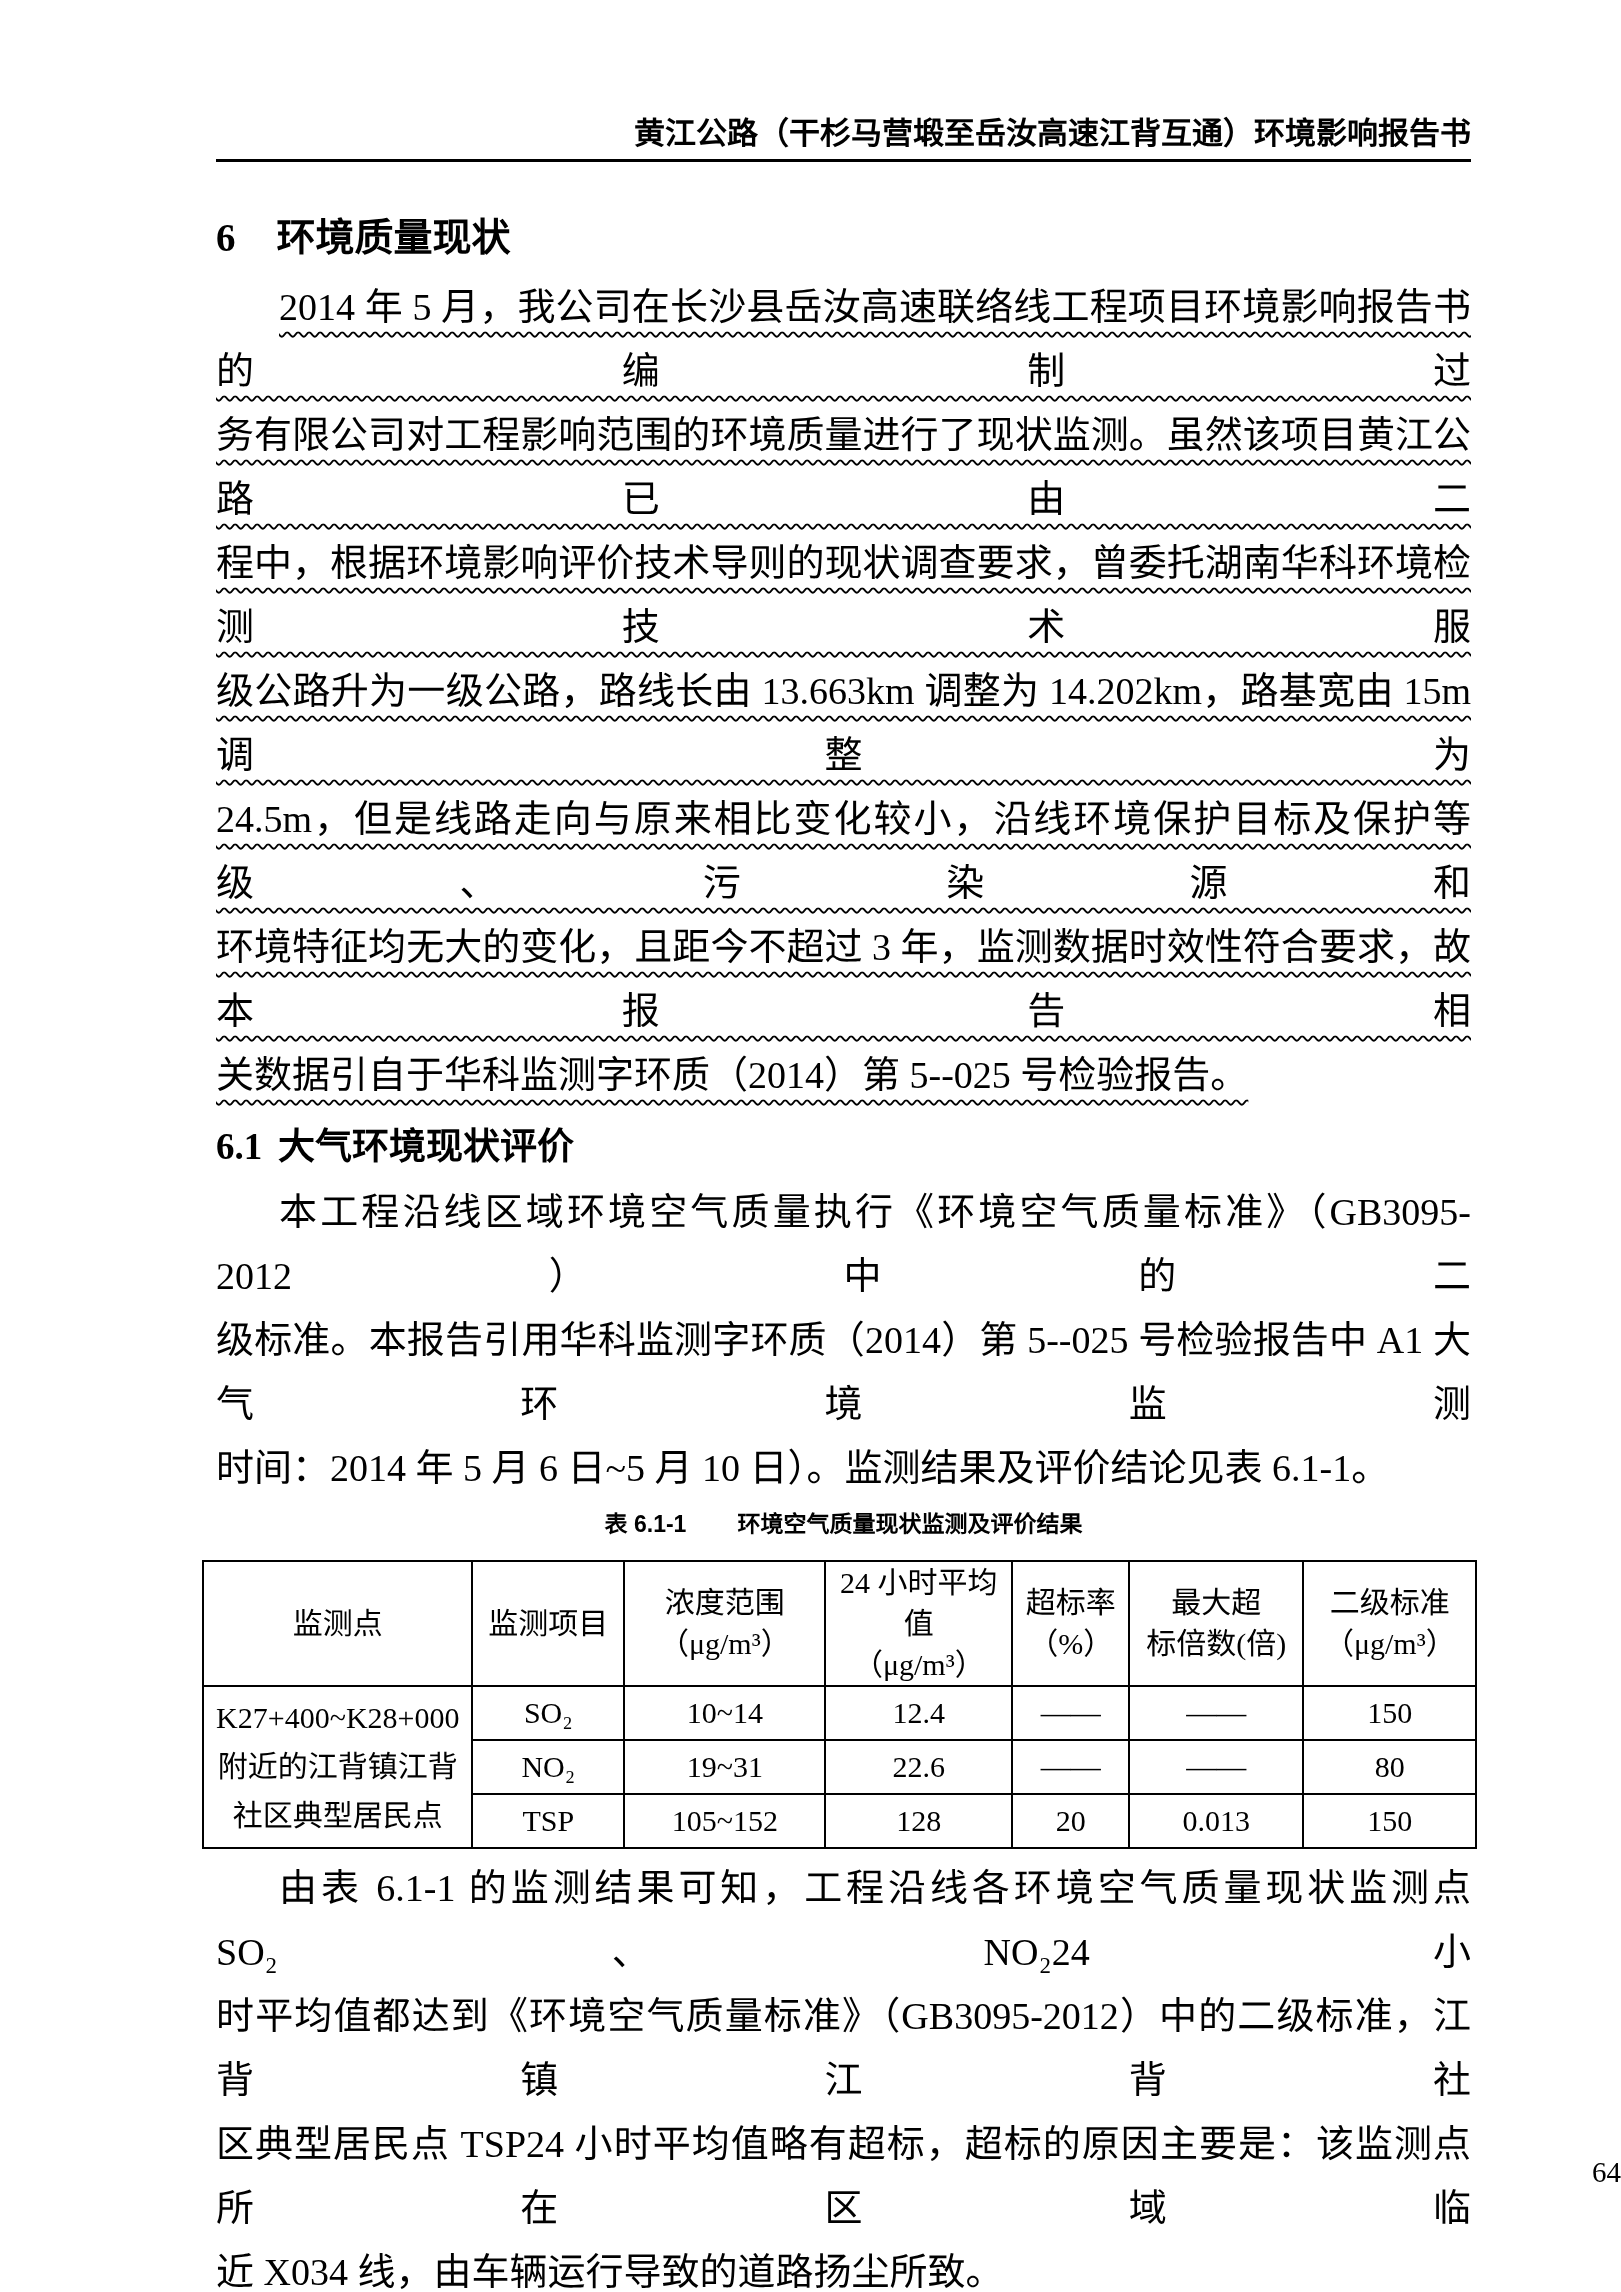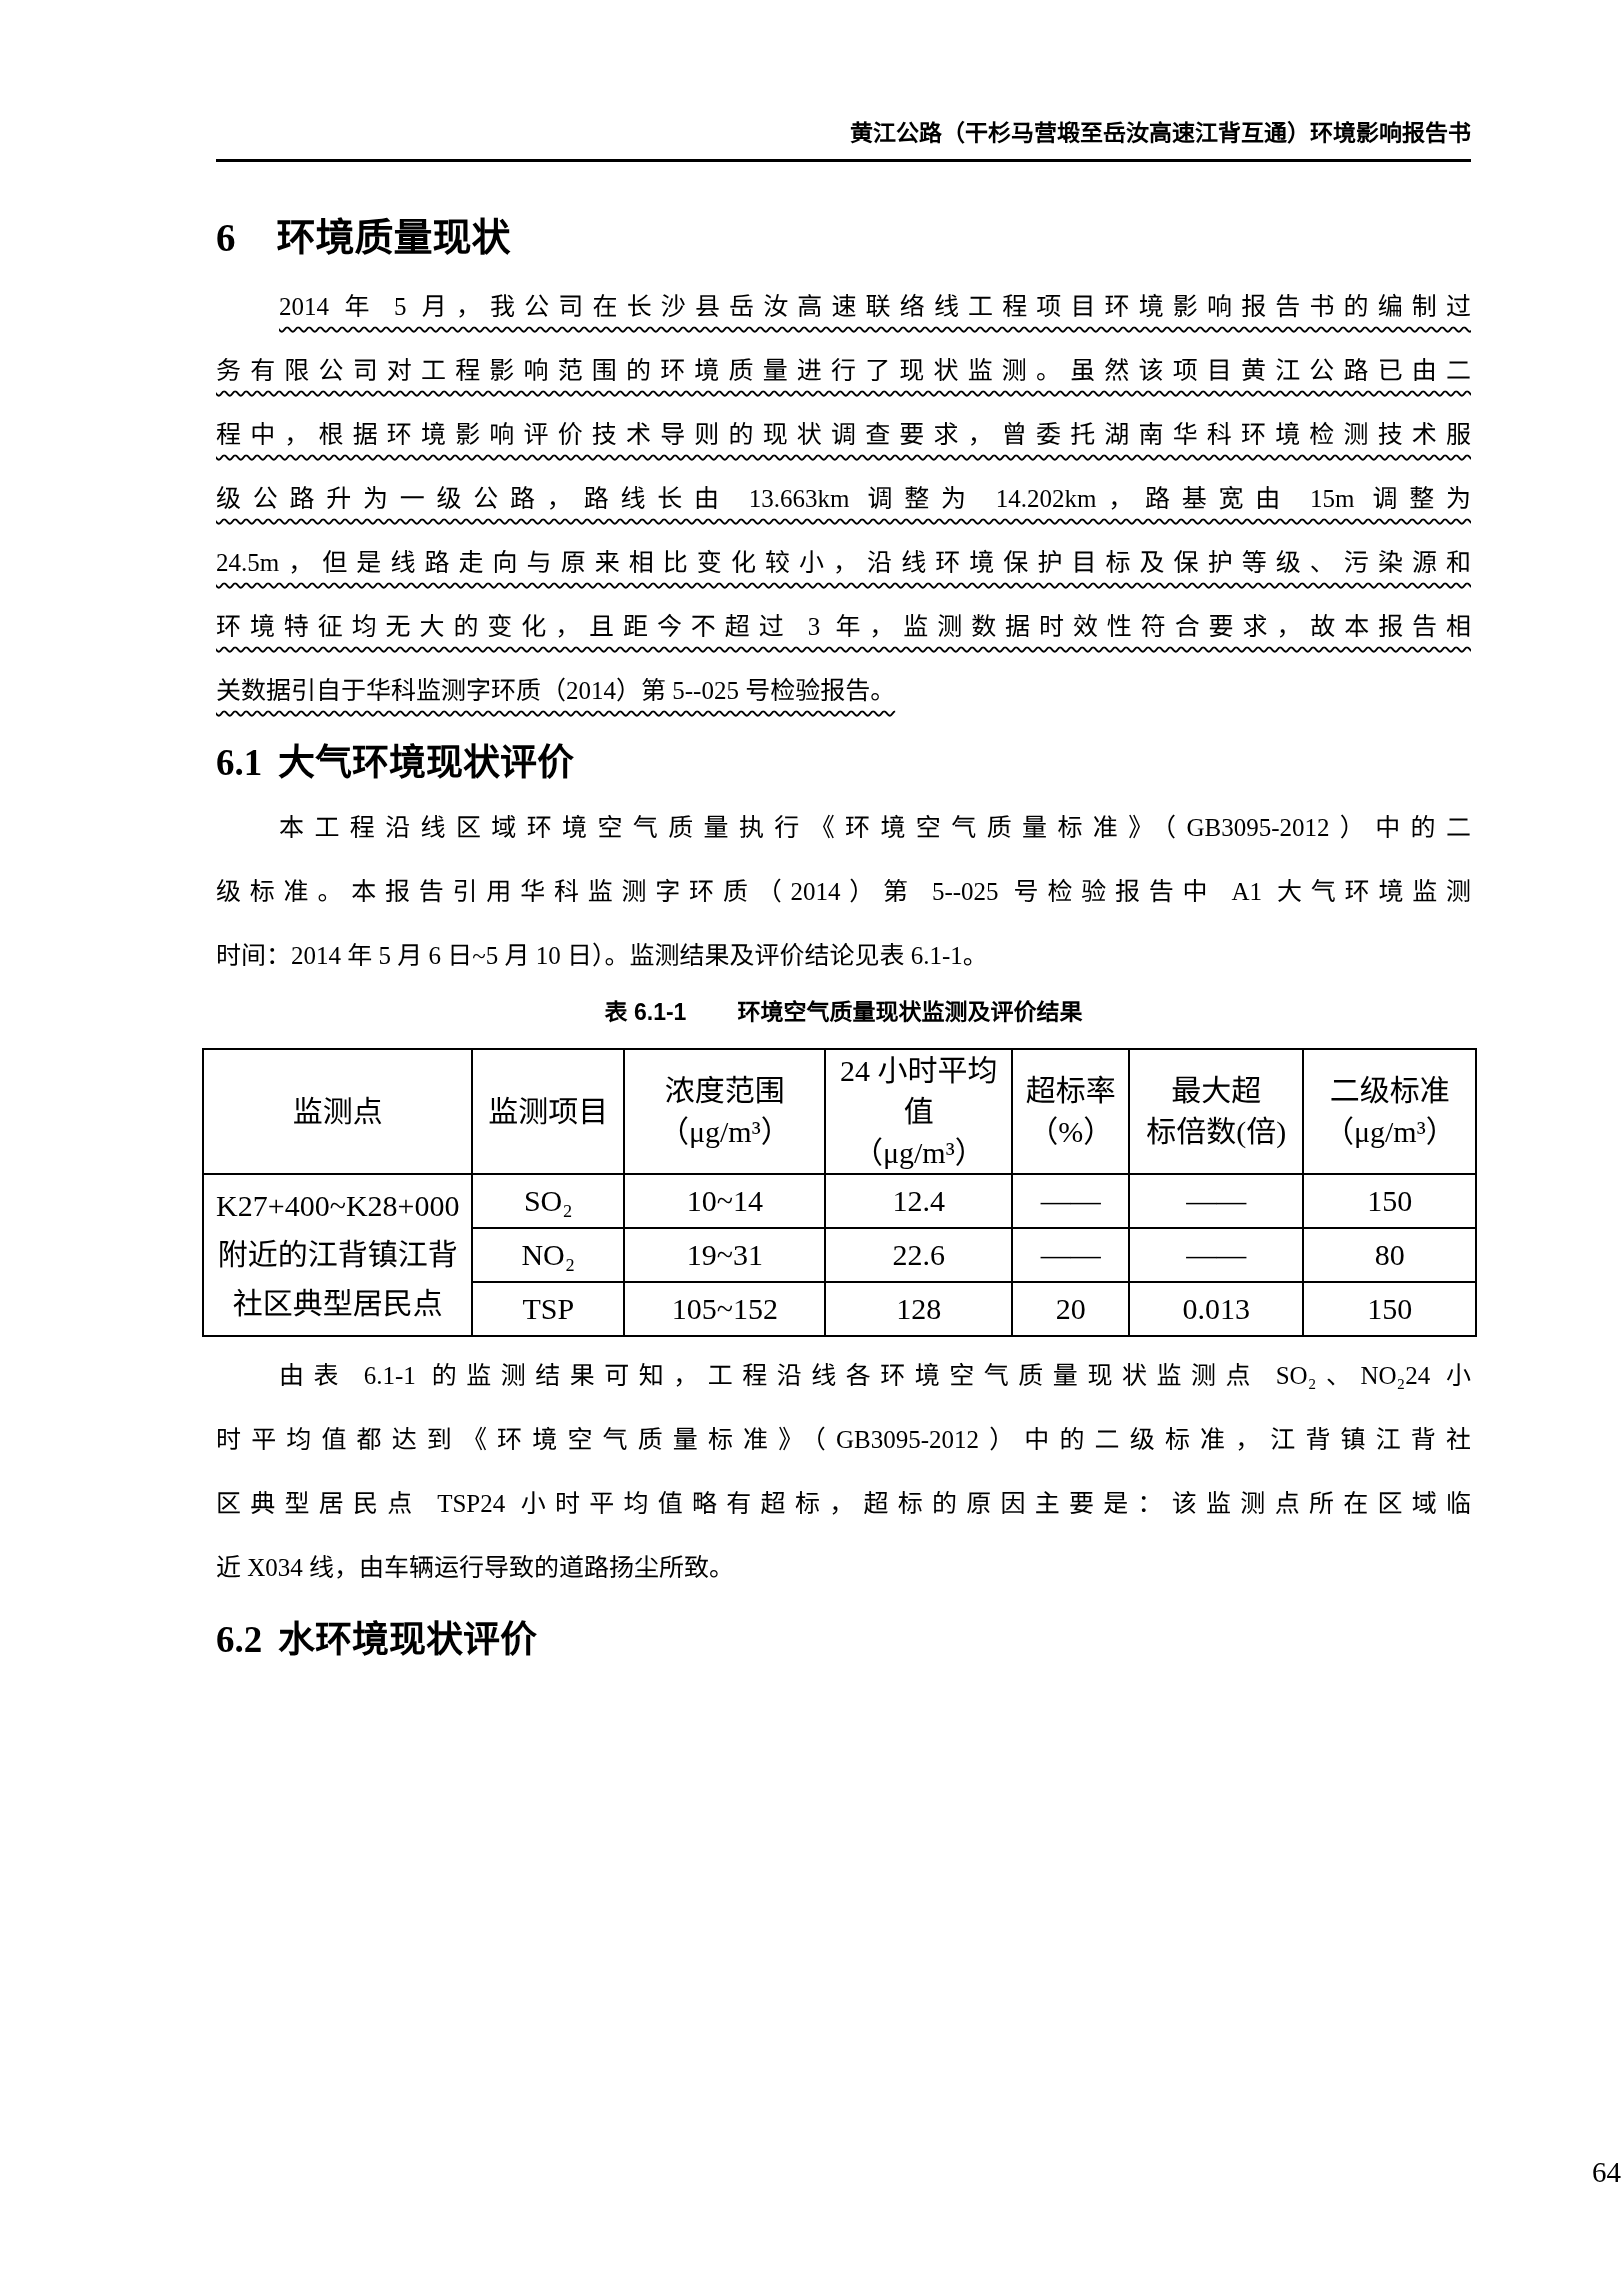--- a/index.html
+++ b/index.html
@@ -17,21 +17,21 @@
     overflow: hidden;
   }
   .content {
     margin-left: 216px;
     width: 1255px;
     padding-top: 116px;
   }
   
   .doc-header {
     text-align: right;
-    font-size: 23px;
+    font-size: 31px;
     font-weight: bold;
     line-height: 35px;
     padding-bottom: 7.8px;
     border-bottom: 3.9px solid #000;
   }
   
   .h-main {
     margin: 51px 0 13.7px 0;
     font-family: "Liberation Sans", "DejaVu Sans", sans-serif;
     font-size: 39px;
@@ -49,21 +49,21 @@
     font-weight: bold;
     line-height: 47px;
   }
   .h-sub .num {
     font-family: "Liberation Serif", "DejaVu Serif", serif;
     font-weight: bold;
     margin-right: 15.7px;
   }
   
   .para {
-    font-size: 25px;
+    font-size: 38px;
     line-height: 64px;
   }
   .para .tline {
     text-align: justify;
     text-align-last: justify;
     white-space: normal;
   }
   .para .tline.first { text-indent: 63px; }
   .para .tline.last  { text-align-last: left; }
   .para.wavy .tline {

